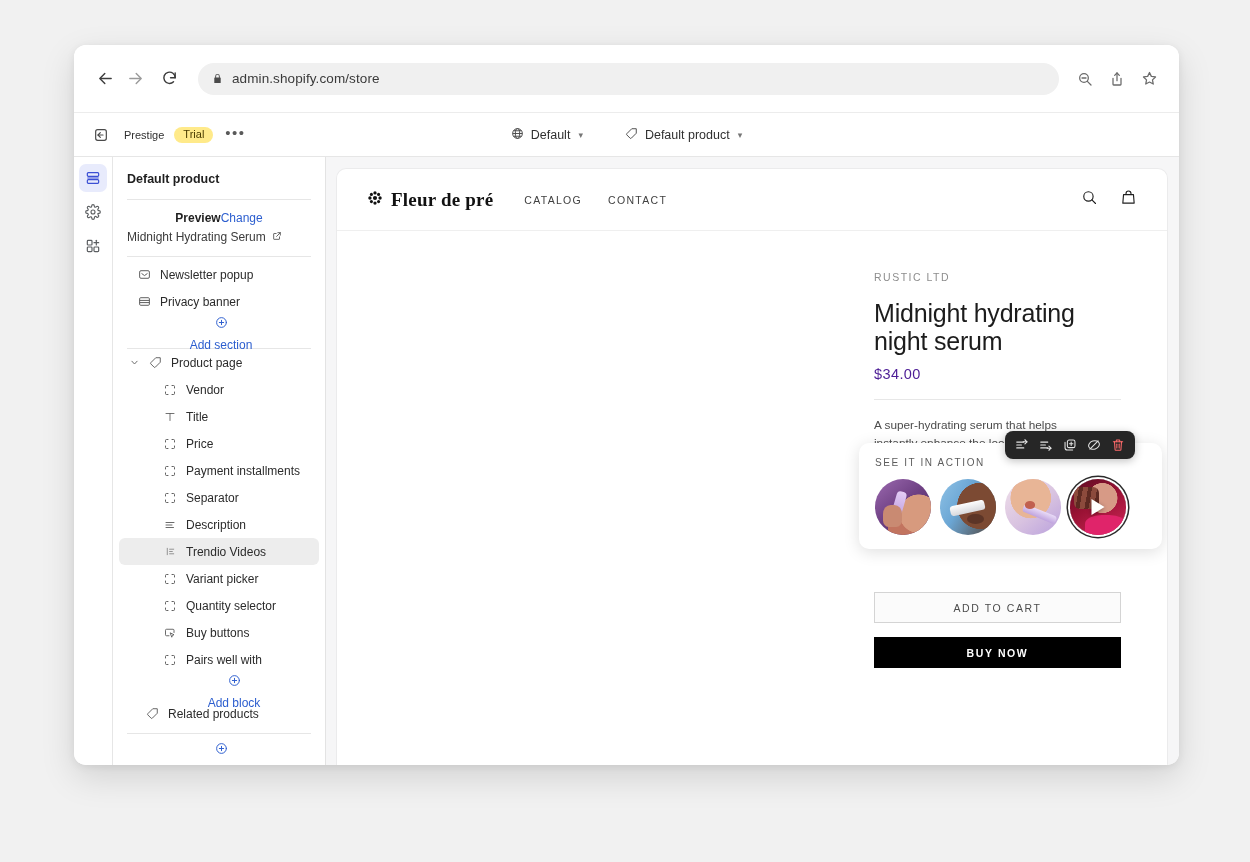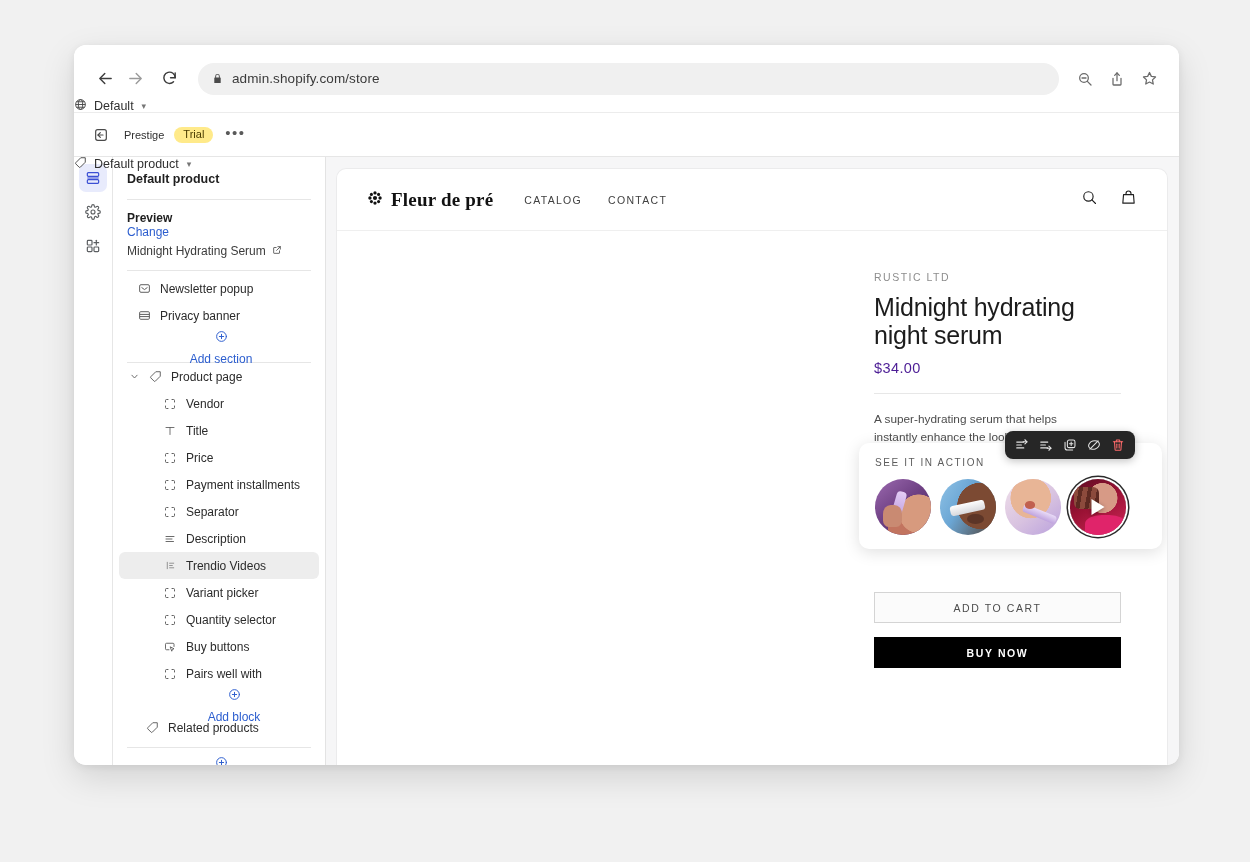--- a/index.html
+++ b/index.html
@@ -100,21 +100,20 @@
     line-height: 1;
     padding-bottom: 5px;
   }
   #topbar-center {
     position: absolute;
     left: 0; right: 0;
     display: flex;
     justify-content: center;
     gap: 42px;
     pointer-events: none;
-    flex-direction: column;
   }
   .topbar-select {
     display: flex;
     align-items: center;
     gap: 7px;
     font-size: 12.5px;
     color: #303030;
     pointer-events: auto;
   }
   .topbar-select .caret {
@@ -165,21 +164,21 @@
   #sidebar-title {
     font-size: 12.5px;
     font-weight: bold;
     color: #1f1f1f;
     padding: 15px 14px 13px;
   }
   .sb-divider { height: 1px; background: #e6e6e6; margin: 0 14px; }
 
   #preview-block { padding: 11px 14px 12px; }
   #preview-row {
-    display: flex; justify-content: center; align-items: baseline; flex-direction: column;
+    display: flex; justify-content: center; align-items: baseline;
   }
   #preview-label { font-size: 12px; font-weight: bold; color: #1f1f1f; }
   #preview-change { font-size: 12px; color: #2c5ecf; }
   #preview-product {
     margin-top: 5px;
     font-size: 12px;
     color: #3b3b3b;
     display: flex; align-items: center; gap: 6px;
   }
 
@@ -270,21 +269,21 @@
     position: absolute;
     left: 537px; top: 40px;
     width: 247px;
   }
   #product-vendor {
     font-size: 10.5px;
     letter-spacing: 1.5px;
     color: #8d8d8d;
   }
   #product-title {
-    margin-top: 10px;
+    margin-top: 16px;
     font-size: 25px;
     line-height: 1.12;
     color: #1c1c1c;
     font-weight: normal;
     letter-spacing: -.2px;
   }
   #product-price {
     margin-top: 11px;
     font-size: 14.5px;
     color: #4c1d95;

